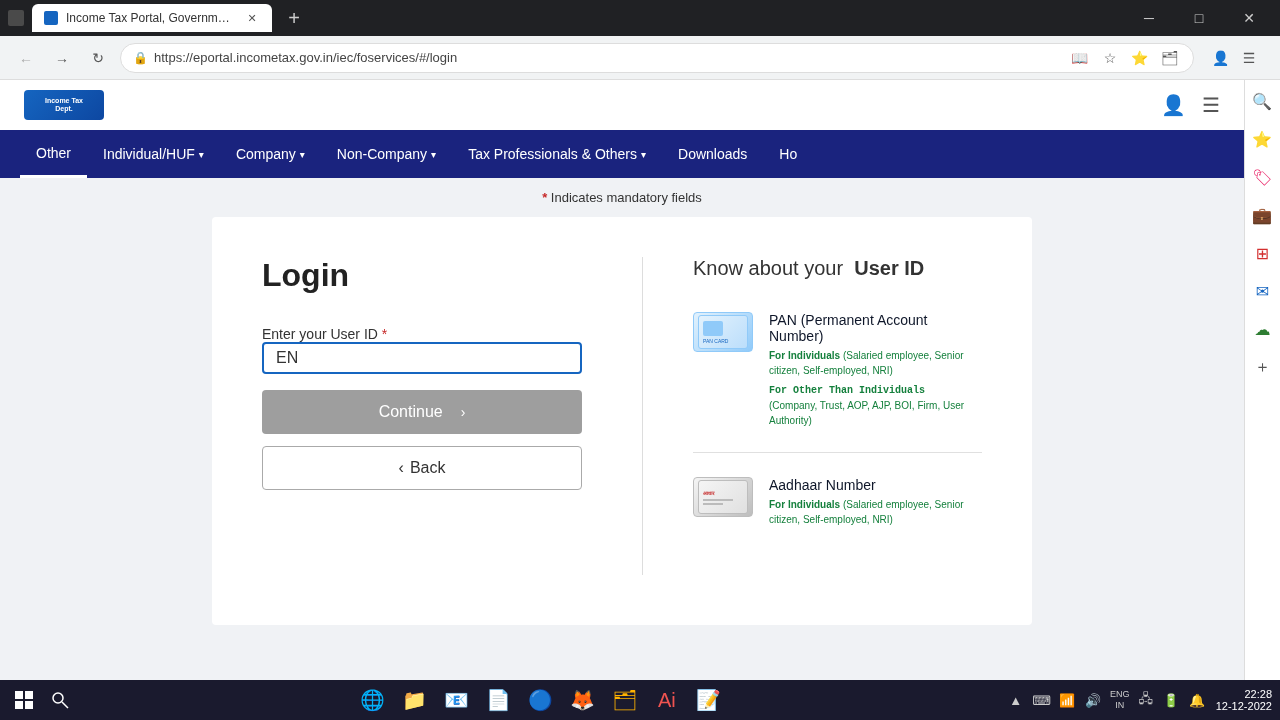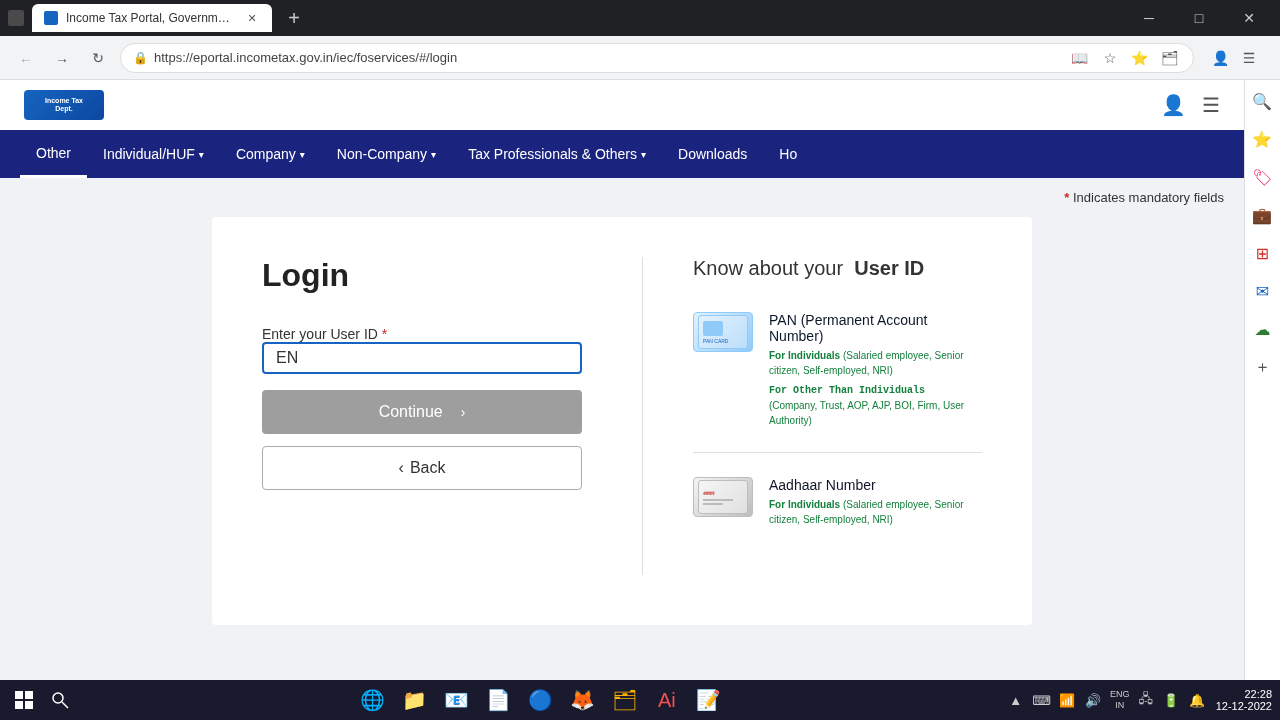--- a/index.html
+++ b/index.html
@@ -42,21 +42,21 @@
 
     
     .site-nav { background: #1a237e; display: flex; align-items: center; height: 48px; padding: 0 20px; gap: 0; }
     .nav-item { color: #fff; font-size: 14px; padding: 0 16px; height: 48px; display: flex; align-items: center; gap: 4px; cursor: pointer; white-space: nowrap; position: relative; }
     .nav-item.active { border-bottom: 3px solid #fff; }
     .nav-item .chevron { font-size: 10px; }
     .nav-item.more { font-size: 14px; }
 
     
     .page-content { background: #f0f2f5; min-height: 500px; padding: 0; }
-    .mandatory-note { text-align: right; padding: 12px 20px; font-size: 13px; color: #333; }
+    .mandatory-note { text-align: center; padding: 12px 20px; font-size: 13px; color: #333; }
     .mandatory-note .asterisk { color: #c62828; font-weight: bold; }
 
     .login-container { background: #fff; margin: 0 auto; max-width: 820px; border-radius: 4px; padding: 40px 50px 50px 50px; display: flex; gap: 60px; min-height: 380px; }
     .login-left { flex: 0 0 320px; }
     .login-right { flex: 1; border-left: 1px solid #ddd; padding-left: 50px; }
 
     .login-title { font-size: 32px; font-weight: bold; color: #222; margin-bottom: 32px; }
     .field-label { font-size: 14px; color: #333; }
     .field-label .required { color: #c62828; }
     .user-id-input { width: 100%; height: 32px; border: 2px solid #1565c0; border-radius: 4px; padding: 0 12px; font-size: 16px; color: #333; outline: none; }

